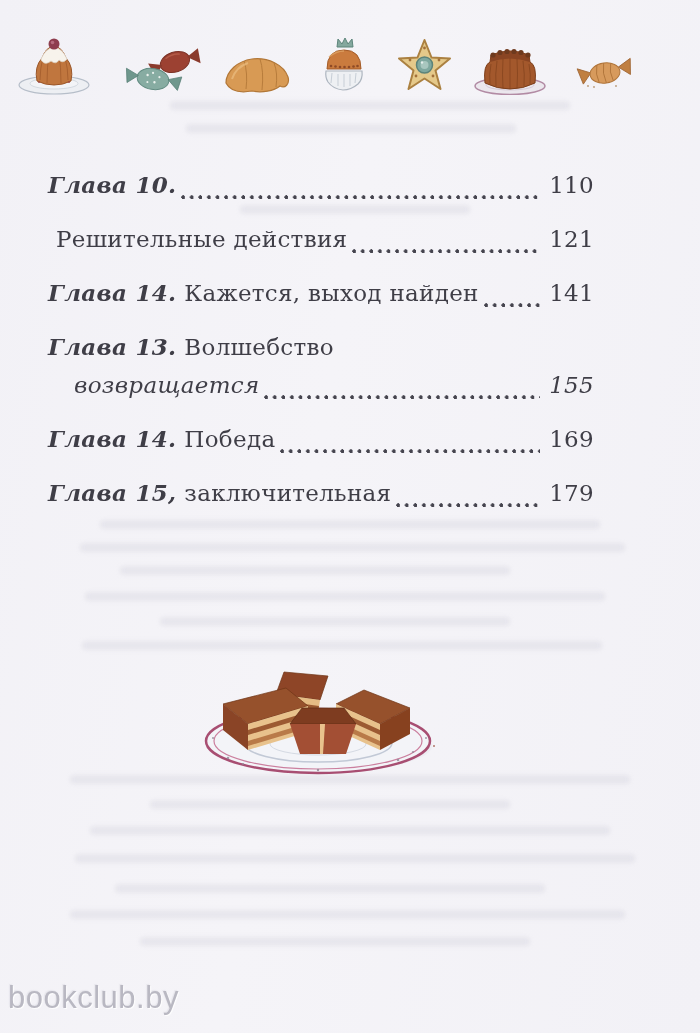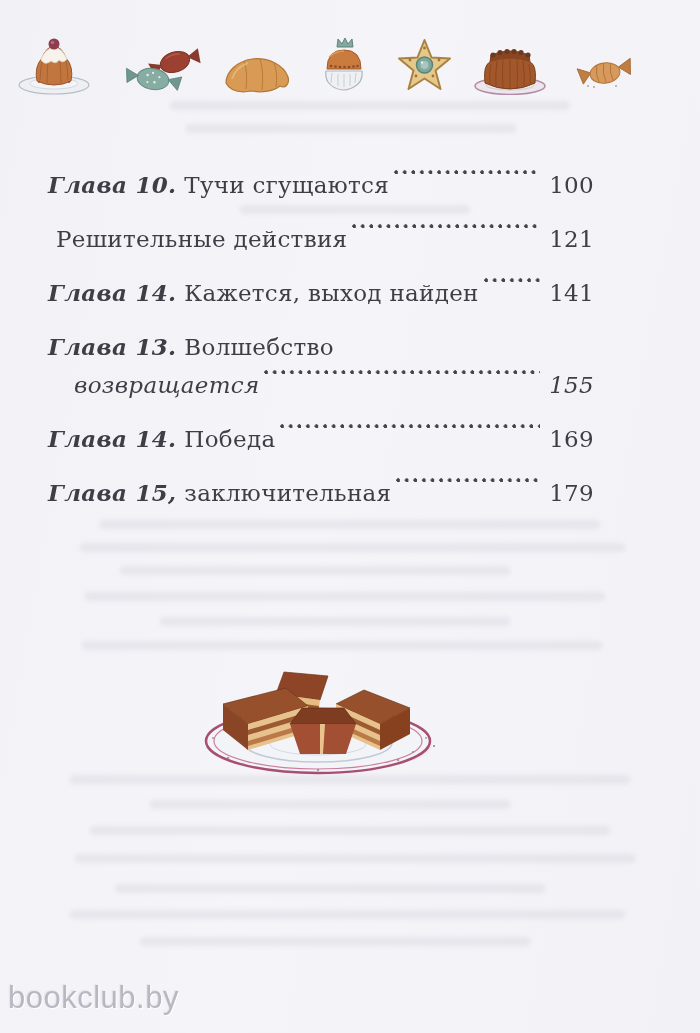--- a/index.html
+++ b/index.html
@@ -14,21 +14,21 @@
   .sweets svg { position:absolute; }
   
   .ghost {
     position:absolute; height:9px; border-radius:4px;
     background:rgba(168,168,185,0.16); filter:blur(2px);
   }
   
   .toc { position:absolute; left:48px; top:170px; width:546px; }
   .toc-entry { margin-bottom:24px; }
   .toc-line {
-    display:flex; align-items:flex-start;
+    display:flex; align-items:flex-end;
     font-size:23px; line-height:30px; letter-spacing:0.3px;
     white-space:nowrap;
   }
   .toc-line.indent { padding-left:26px; margin-top:8px;font-style:italic; }
   .lbl { font-style:italic; font-weight:700; }
   .ttl { margin-left:8px; }
   .ttl.first { margin-left:0; }
   .dots { flex:1 1 auto; height:5px; margin:0 9px 0 5px;
     background-image: radial-gradient(circle at 2.2px 2.2px, #45444e 1.7px, transparent 2.1px);
     background-size:8.6px 5px; background-repeat:repeat-x; background-position:0 bottom;
@@ -178,23 +178,22 @@
       <div class="ghost" style="left: 75px; top: 854px; width: 560px;"></div>
       <div class="ghost" style="left: 115px; top: 884px; width: 430px;"></div>
       <div class="ghost" style="left: 70px; top: 910px; width: 555px;"></div>
       <div class="ghost" style="left: 140px; top: 937px; width: 390px;"></div>
     </div>
 
   <div class="toc">
       <div class="toc-entry">
         <div class="toc-line">
           <span class="lbl">Глава 10.</span>
-          <span class="ttl">Тучи сгущаются</span>
-          <span class="dots"></span>
-          <span class="pg">100</span>
+          <span class="dots"></span>
+          <span class="pg">110</span>
         </div>
       </div>
       <div class="toc-entry">
         <div class="toc-line">
           <span class="ttl">Решительные действия</span>
           <span class="dots"></span>
           <span class="pg">121</span>
         </div>
       </div>
       <div class="toc-entry">

